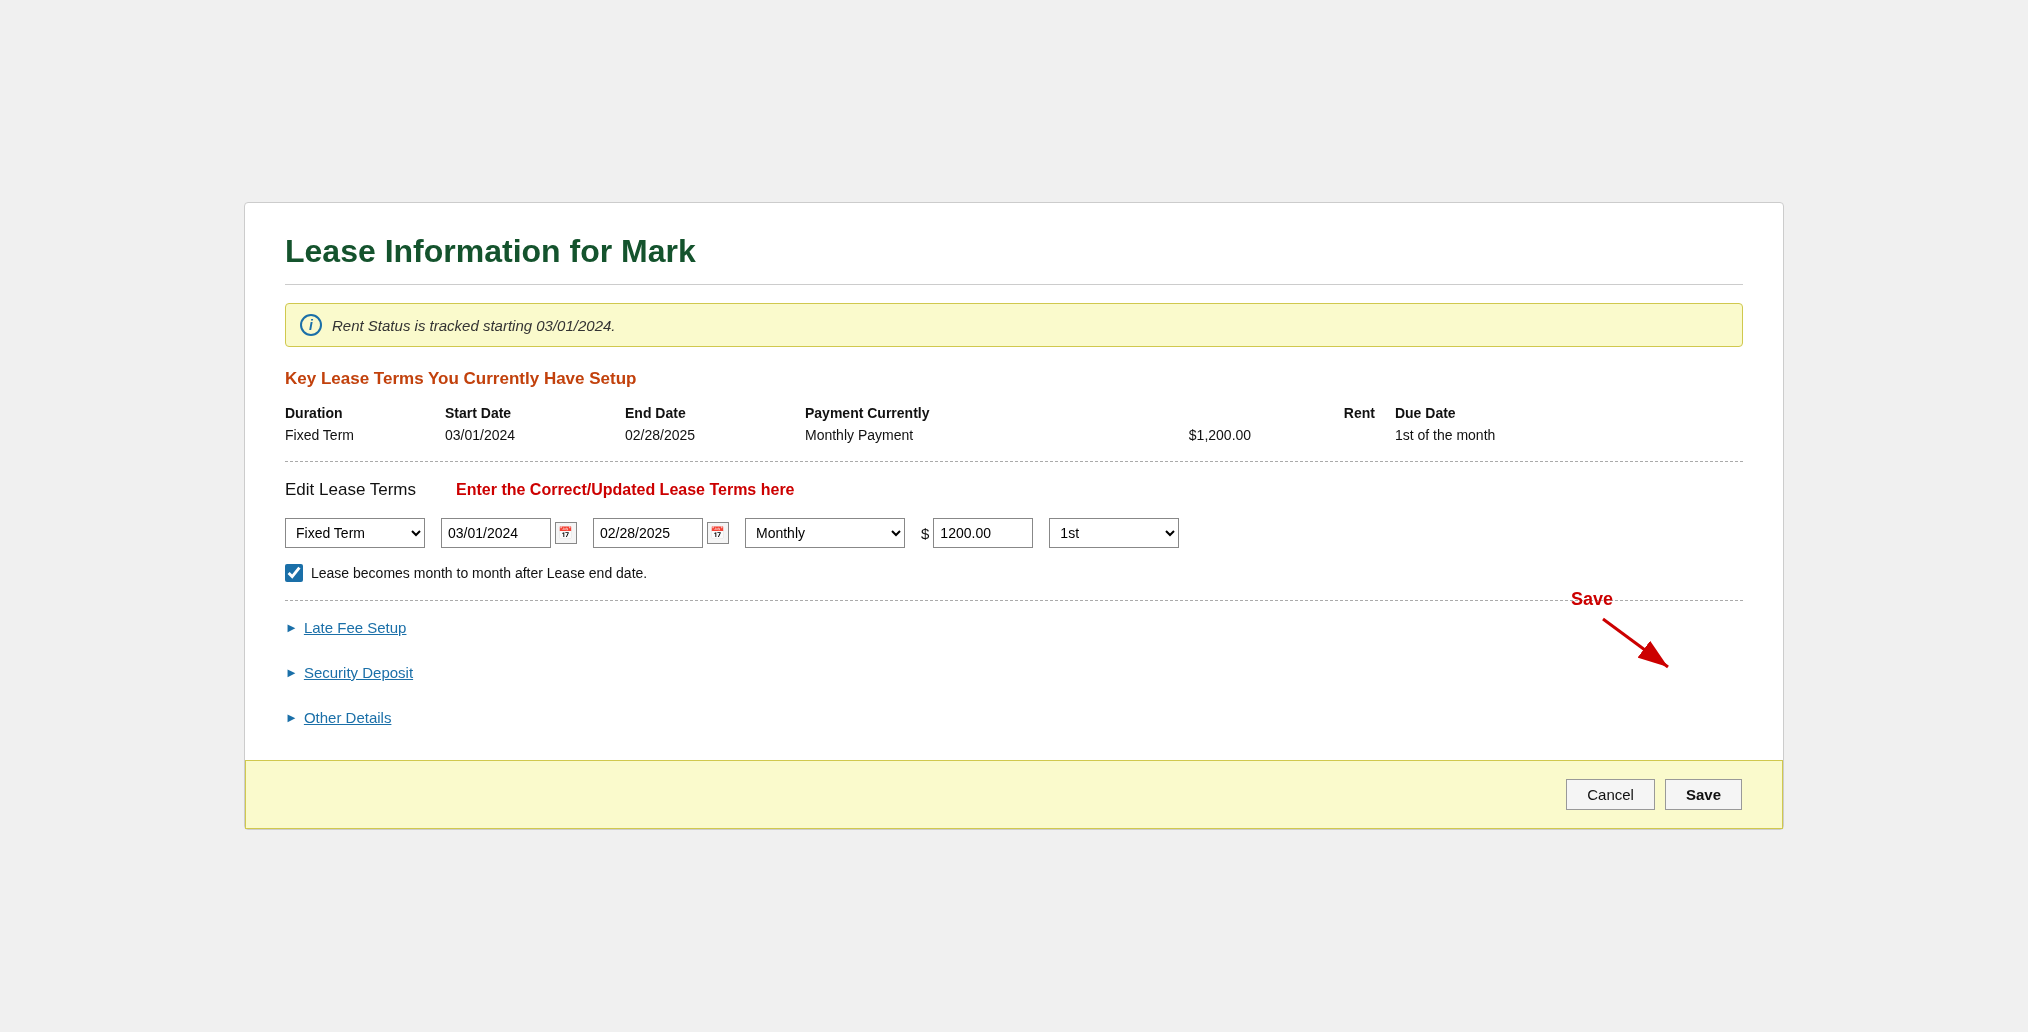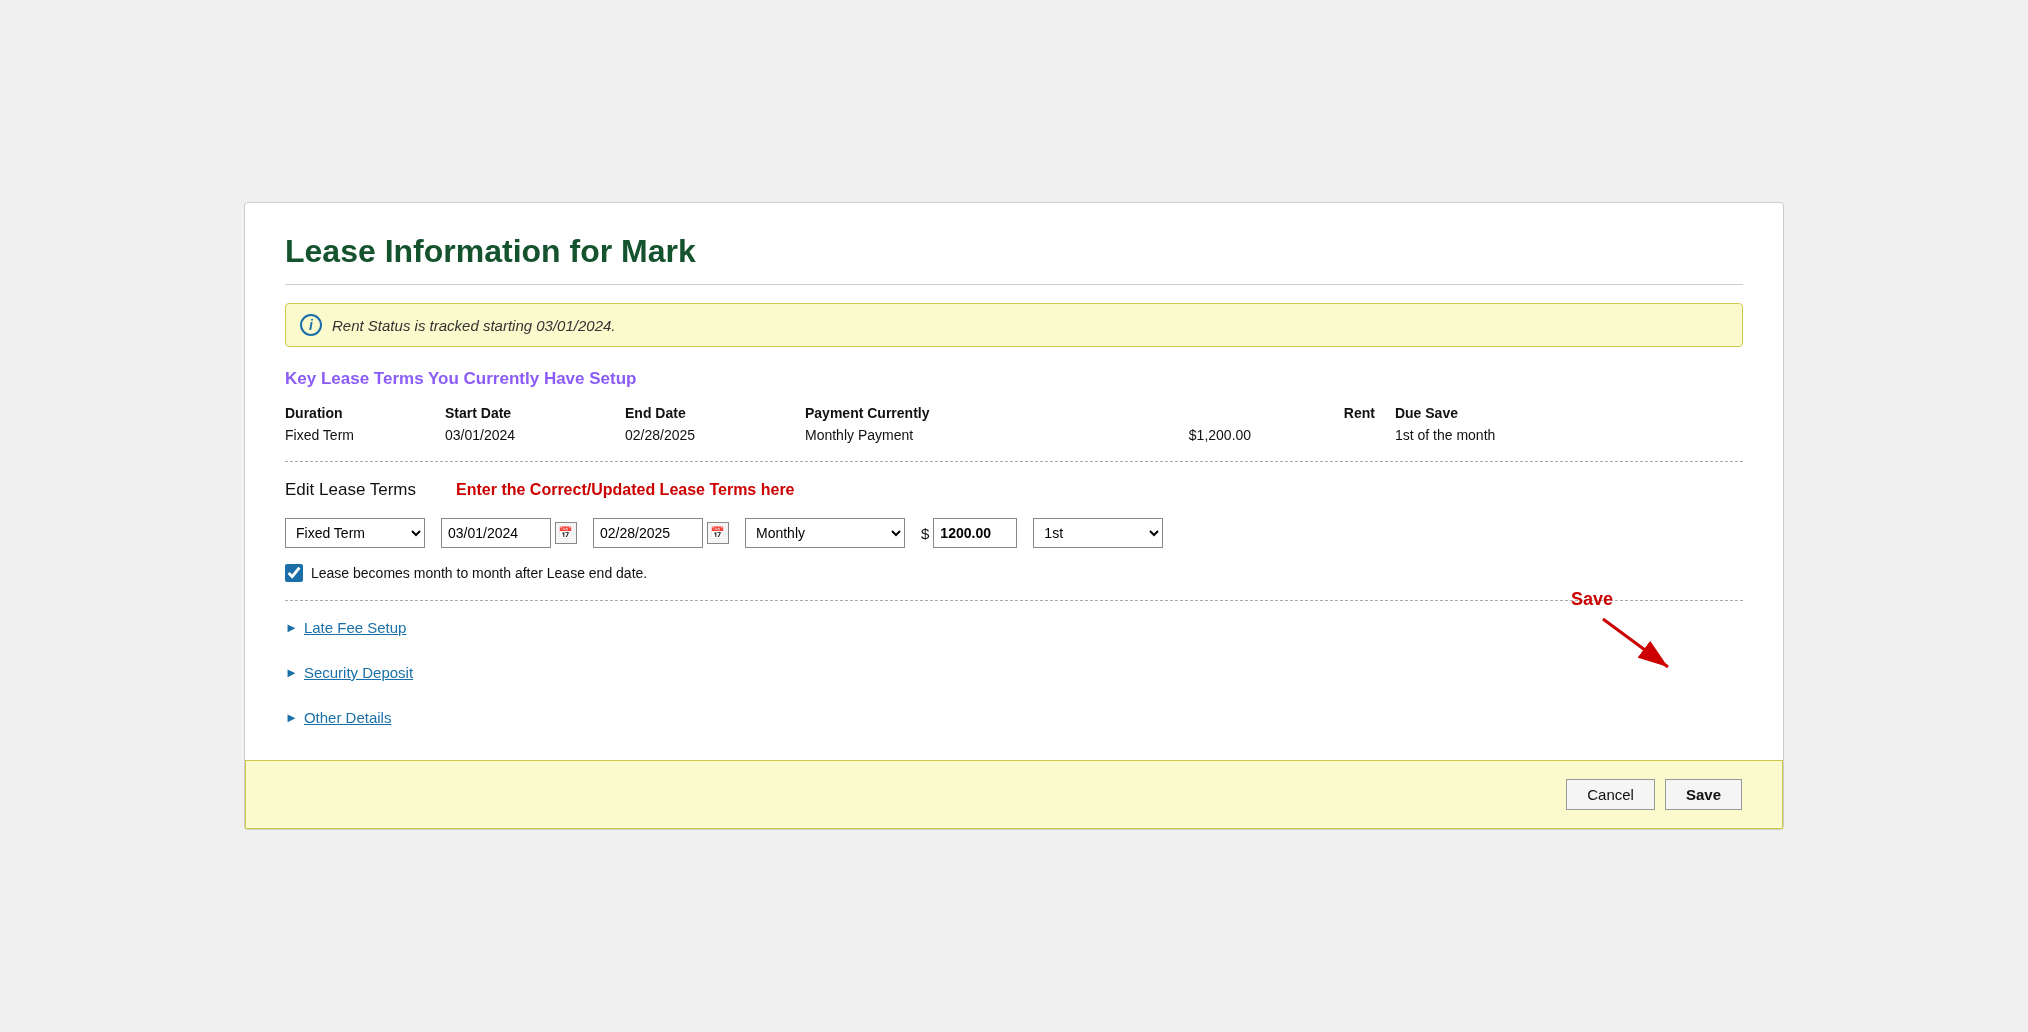--- a/index.html
+++ b/index.html
@@ -57,21 +57,21 @@
       flex-shrink: 0;
     }
     .info-banner-text {
       font-style: italic;
       color: #333;
       font-size: 15px;
     }
     .section-title {
       font-size: 17px;
       font-weight: bold;
-      color: #8b5cf6;
+      color: #c2410c;
       margin-bottom: 16px;
     }
     .lease-terms-grid {
       display: grid;
       grid-template-columns: 160px 180px 180px 260px auto auto;
       gap: 0;
       margin-bottom: 18px;
     }
     .lease-terms-grid .col-header {
       font-weight: bold;
@@ -140,22 +140,21 @@
       display: flex;
       align-items: center;
       justify-content: center;
       cursor: pointer;
       font-size: 12px;
     }
     .frequency-select {
       width: 160px;
     }
     .rent-field {
-      width: 84px;
-      font-weight: bold;
+      width: 100px;
     }
     .due-date-select {
       width: 130px;
     }
     .dollar-sign {
       font-size: 15px;
       color: #111;
     }
     .checkbox-row {
       display: flex;
@@ -247,21 +246,21 @@
   </div>
 
   <div class="section-title">Key Lease Terms You Currently Have Setup</div>
 
   <div class="lease-terms-grid">
     <div class="col-header">Duration</div>
     <div class="col-header">Start Date</div>
     <div class="col-header">End Date</div>
     <div class="col-header">Payment Currently</div>
     <div class="col-header" style="text-align:right; padding-right: 20px;">Rent</div>
-    <div class="col-header">Due Save</div>
+    <div class="col-header">Due Date</div>
 
     <div class="col-value">Fixed Term</div>
     <div class="col-value">03/01/2024</div>
     <div class="col-value">02/28/2025</div>
     <div class="col-value">Monthly Payment</div>
     <div class="col-value" style="text-align:center; padding-right: 20px;">$1,200.00</div>
     <div class="col-value">1st of the month</div>
   </div>
 
   <hr class="divider-dashed">

